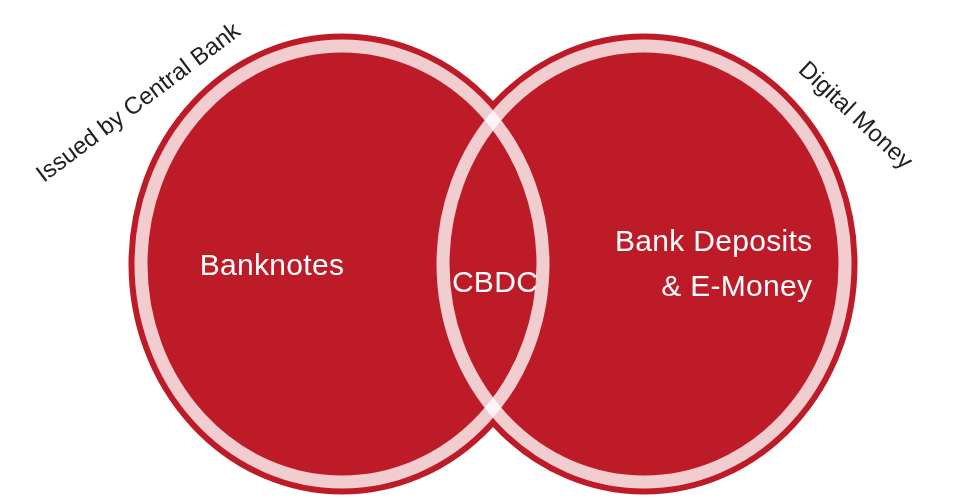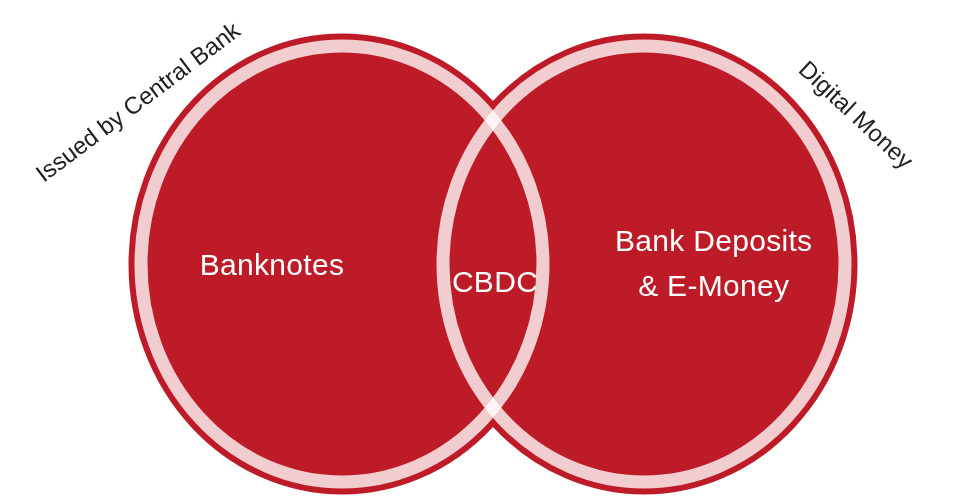--- a/index.html
+++ b/index.html
@@ -40,21 +40,21 @@
     white-space: pre-line;
     line-height: 45px;
   }
   .label-center {
     transform: translate(-50%, -50%);
     text-align: center;
     white-space: nowrap;
   }
   .label-left {
     transform: translate(0, -50%);
-    text-align: center;
+    text-align: right;
   }
   .annotation {
     position: absolute;
     color: var(--annotation-text, #212121);
     font-size: 24px;
     font-weight: 400;
     white-space: nowrap;
   }
   .annotation-left {
     transform: translate(-50%, -50%) rotate(-37deg);

